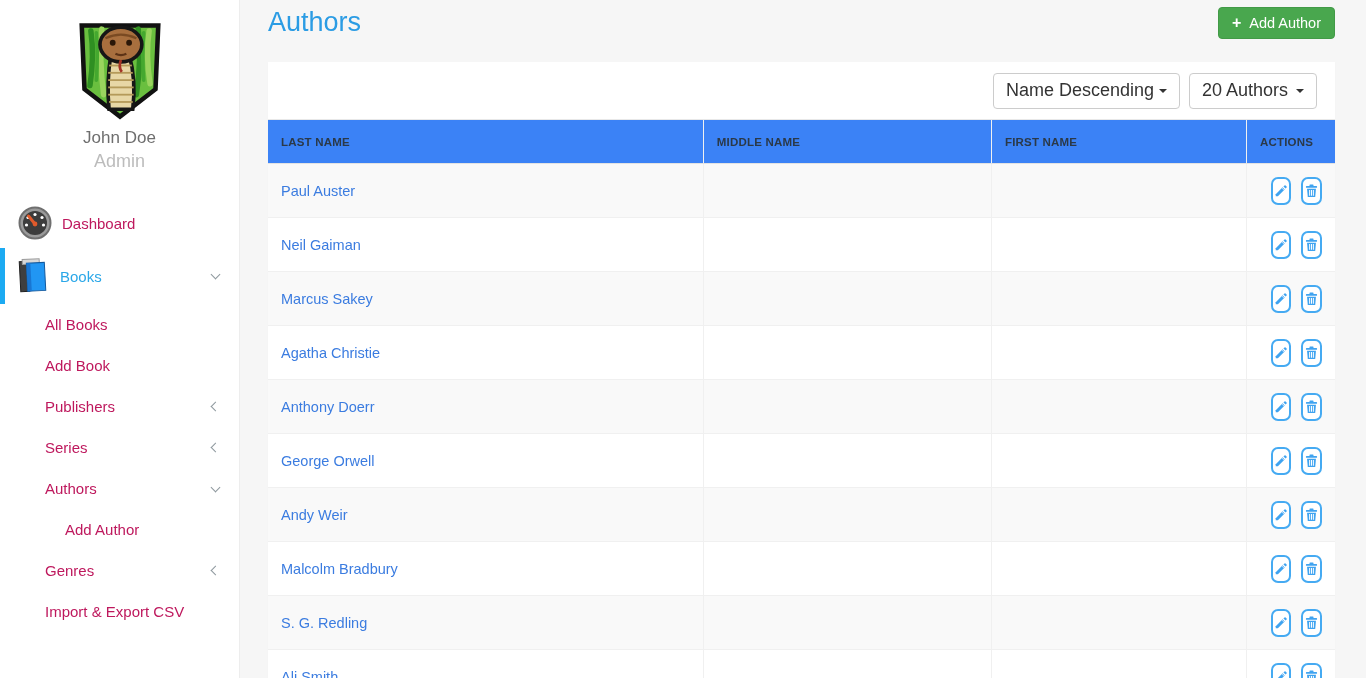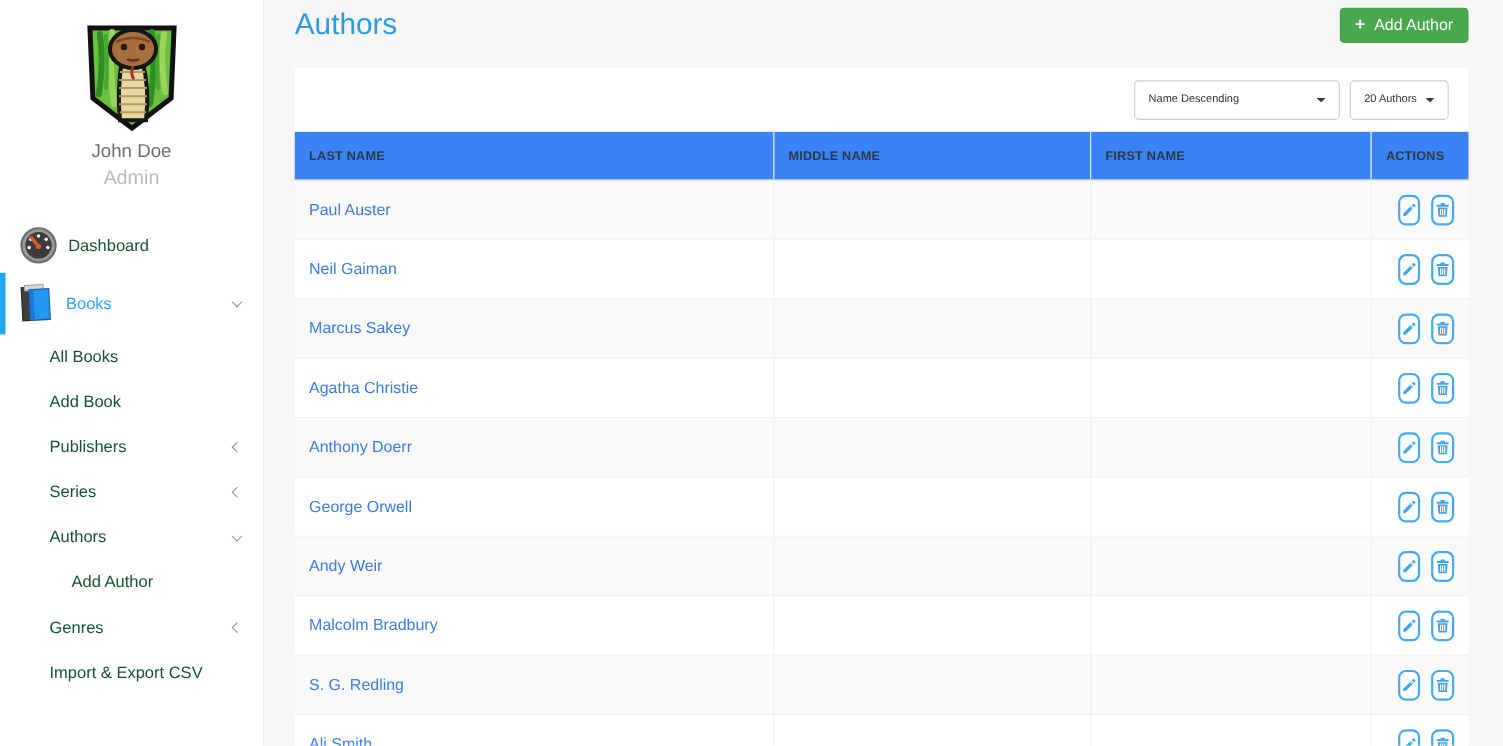--- a/index.html
+++ b/index.html
@@ -9,21 +9,21 @@
   
   .sidebar { position:fixed; left:0; top:0; width:240px; height:678px;
     background:#ffffff; border-right:1px solid #ededed; z-index:2; }
   .profile { text-align:center; padding-top:20px; }
   .avatar-wrap { width:110px; height:102px; margin:0 auto; }
   .profile-name { margin-top:6px; font-size:17px; color:#6e6e6e; }
   .profile-role { margin-top:3px; font-size:18px; color:#bcbcbc; }
 
   .nav { margin-top:26px; }
   .nav-item { position:relative; display:flex; align-items:center;
-    font-size:15px; color:#14532d; cursor:pointer; }
+    font-size:15px; color:#be185d; cursor:pointer; }
   .nav-item.lvl0 { padding:0 18px; height:50px; gap:10px; }
   .nav-item.books { height:56px; padding:0 14px; gap:8px; color:#2aa7e8; }
   .nav-item.books::before { content:""; position:absolute; left:0; top:0;
     width:5px; height:100%; background:#1caaf2; }
   .nav-item.lvl1 { padding-left:45px; height:41px; }
   .nav-item.lvl2 { padding-left:65px; height:41px; }
   .nav-item.current { font-weight:bold; color:#23313f; }
   .chev { position:absolute; right:20px; width:7px; height:7px;
     border-right:1.6px solid #8e989e; border-bottom:1.6px solid #8e989e; }
   .chev.down  { transform:rotate(45deg);  margin-top:-3px; }
@@ -38,21 +38,21 @@
   .btn-add { display:inline-flex; align-items:center; gap:8px; height:32px;
     background:#49a74e; border:1px solid #429a47; border-radius:4px;
     color:#ffffff; font-size:14.5px; padding:0 13px; cursor:pointer; }
   .btn-add .plus { font-size:16px; font-weight:bold; line-height:1; }
 
   .card { background:#ffffff; box-shadow:0 1px 1px rgba(0,0,0,0.04); }
   .toolbar { display:flex; justify-content:flex-end; align-items:center;
     height:58px; padding-right:18px; gap:9px; border-bottom:1px solid #e8e8e8; }
   .select-btn { display:inline-flex; align-items:center; height:36px;
     background:#fff; border:1px solid #cccccc; border-radius:4px;
-    font-size:10px; color:#333; padding:0 12px; cursor:pointer; }
+    font-size:18px; color:#333; padding:0 12px; cursor:pointer; }
   .select-btn.sort { width:187px; justify-content:space-between; }
   .select-btn.count { gap:8px; }
   .caret { width:0; height:0; border-left:4px solid transparent;
     border-right:4px solid transparent; border-top:4px solid #333; }
 
   table { width:100%; border-collapse:collapse; table-layout:fixed; }
   col.c1{width:40.8%;} col.c2{width:27.0%;} col.c3{width:23.9%;} col.c4{width:88px;}
   thead th { text-align:left; font-size:11.5px; letter-spacing:0.2px;
     color:#2b3948; padding:16px 13px 15px 13px; background:#3b82f6;
     border-bottom:1px solid #e3e3e3; }

